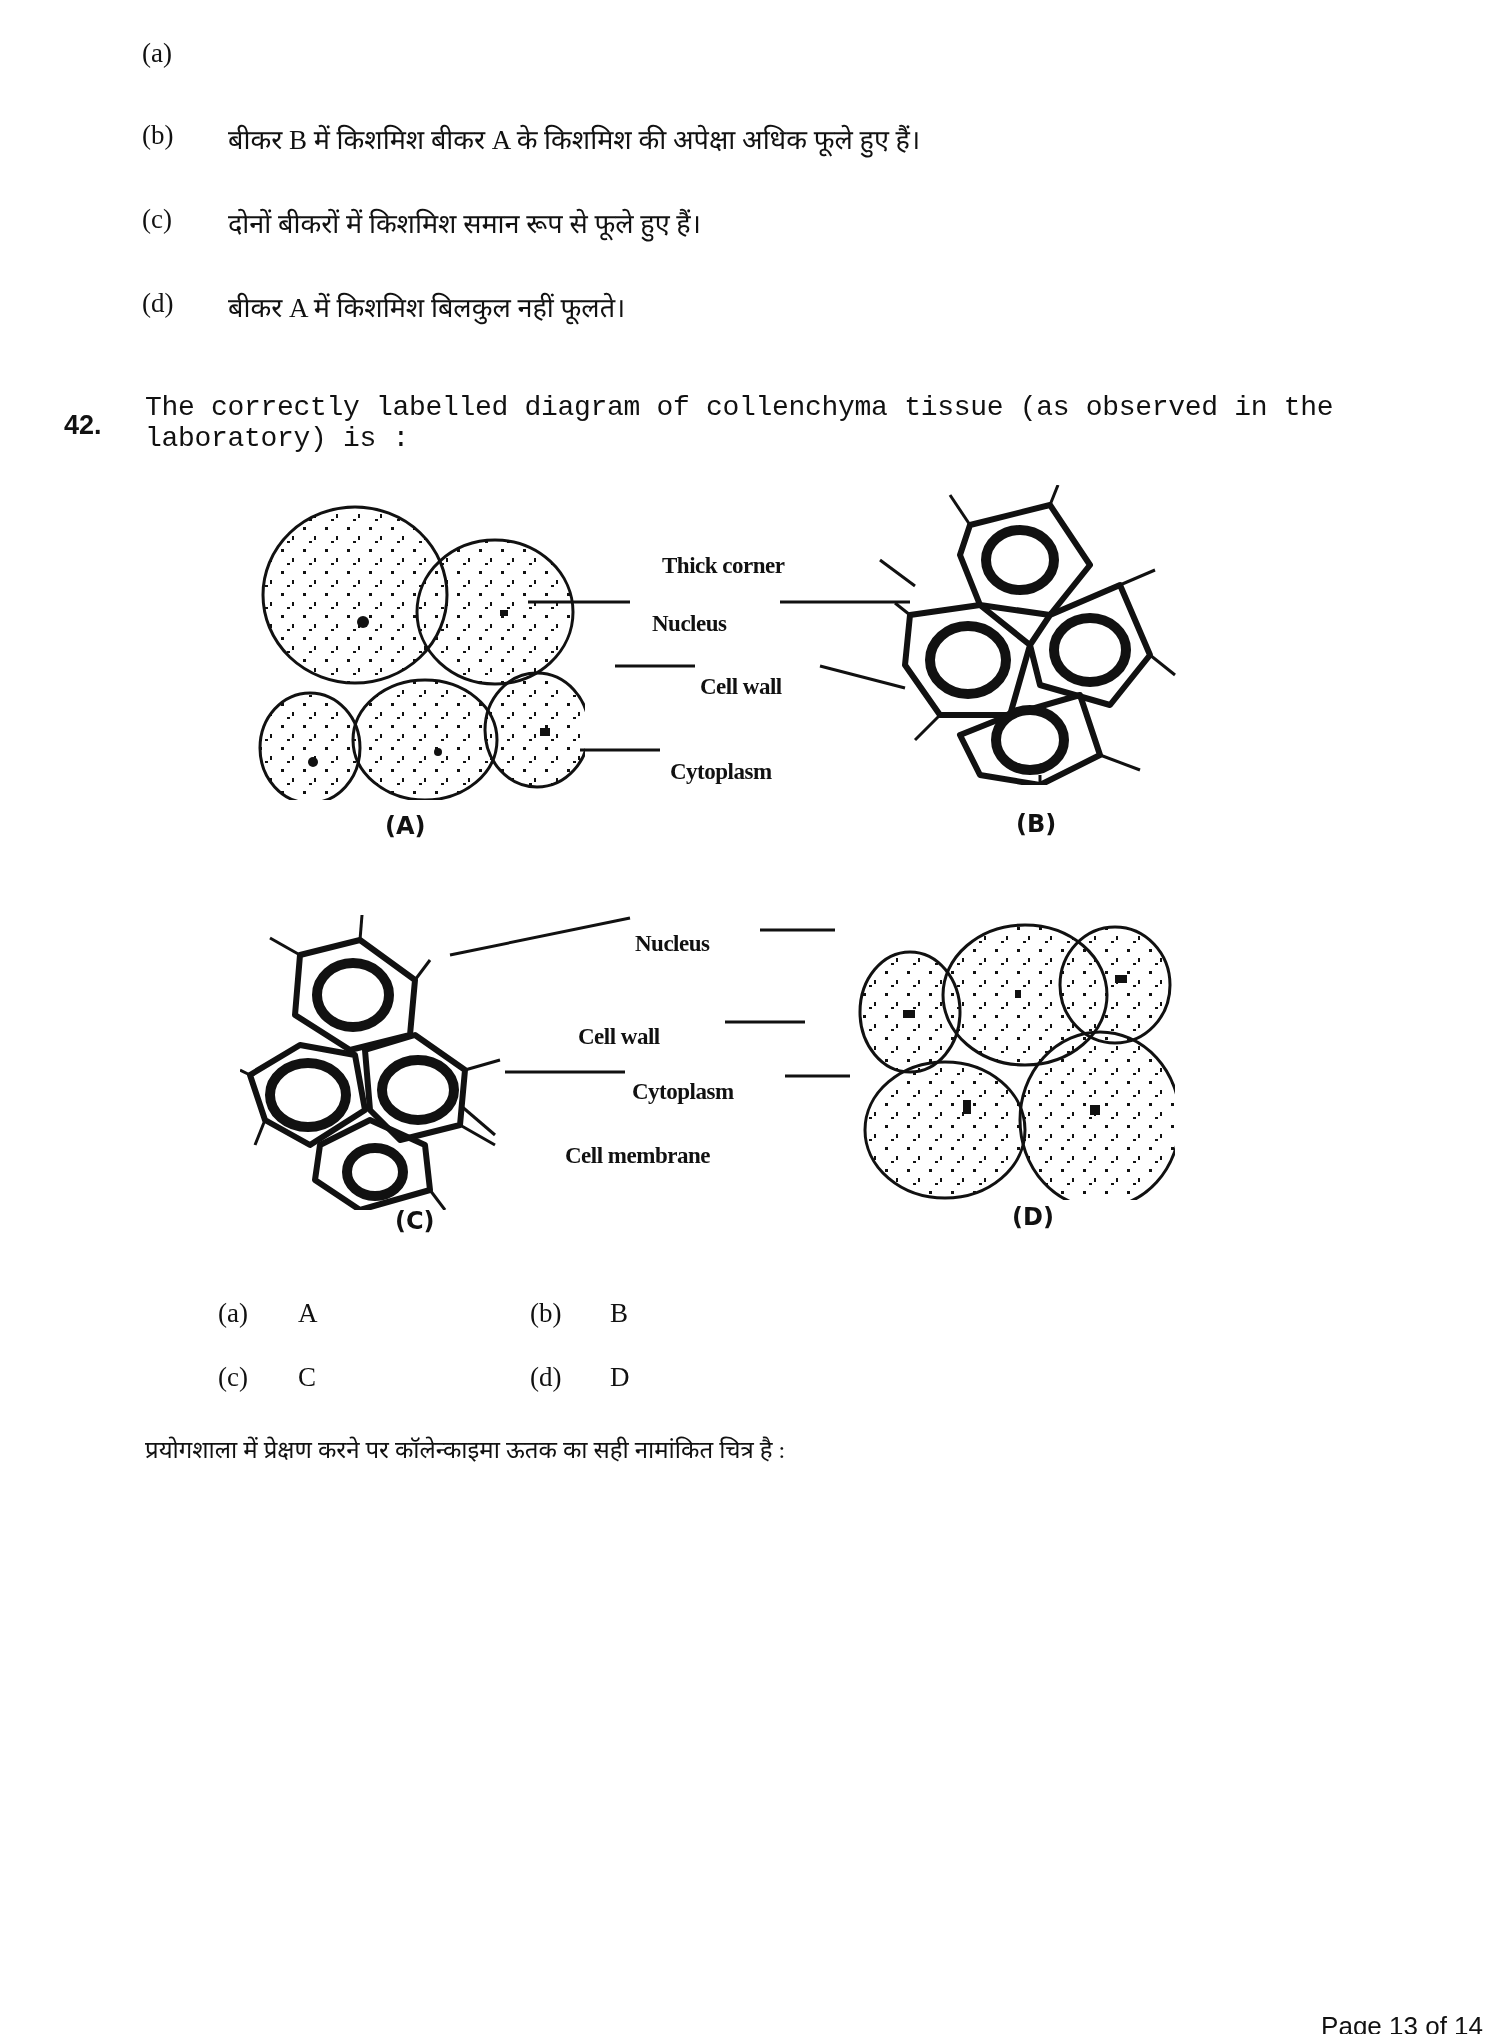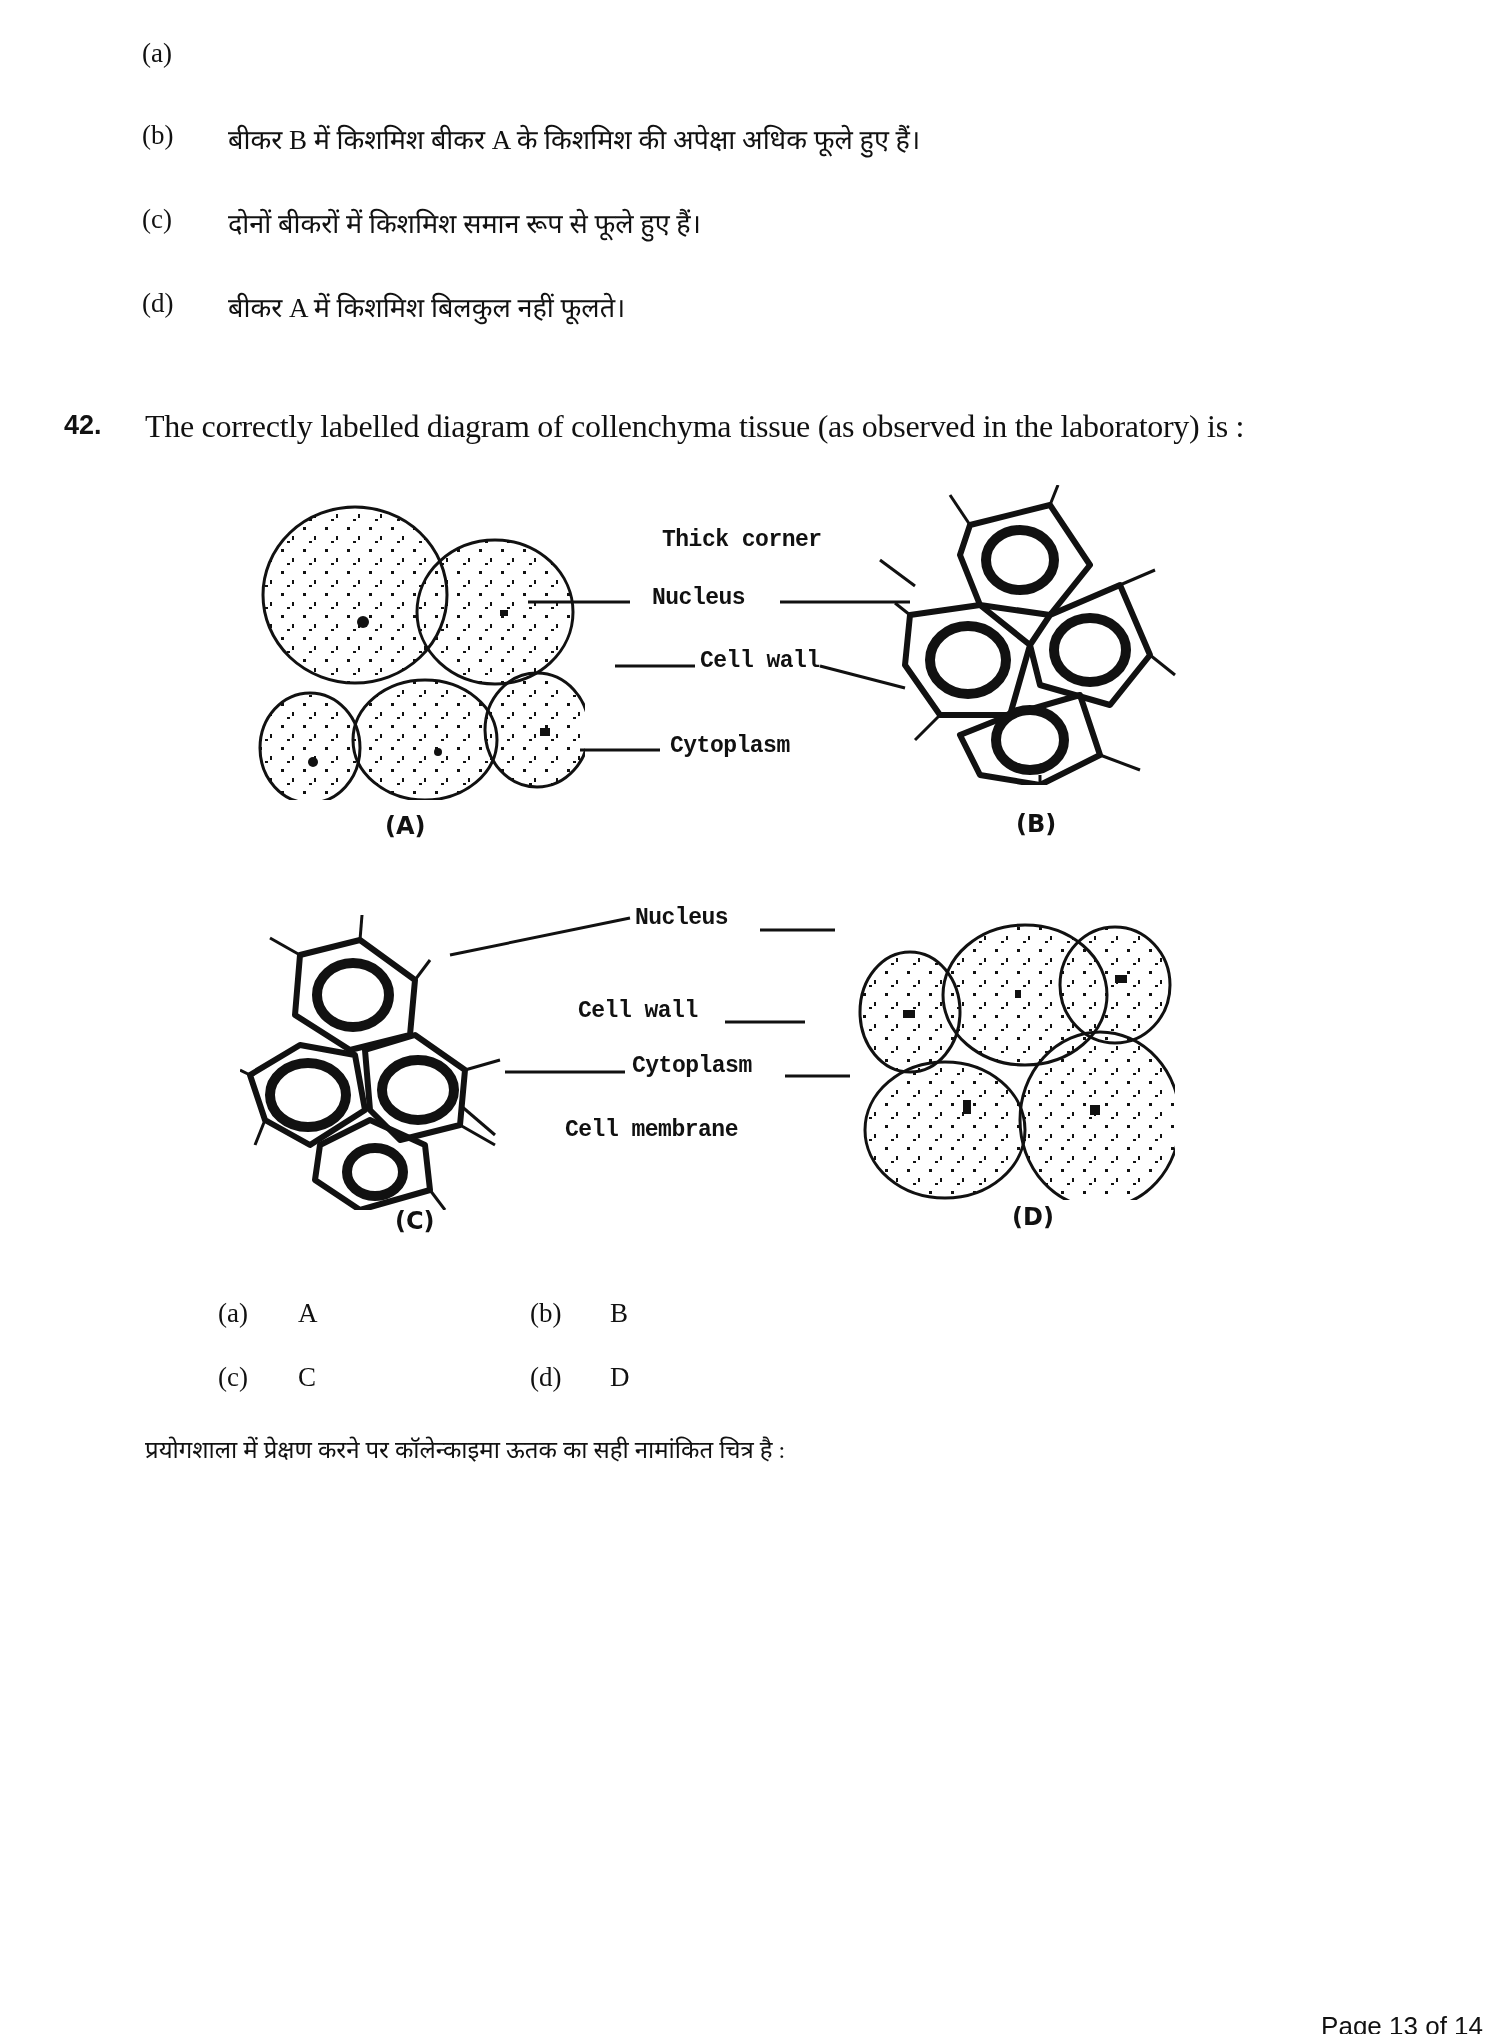--- a/index.html
+++ b/index.html
@@ -2,25 +2,25 @@
 <html><head>
 <meta charset="utf-8">
 <style>
   html, body { margin: 0; padding: 0; background: #ffffff; }
   body { width: 1505px; height: 2034px; position: relative; overflow: hidden;
          font-family: "Liberation Serif", "DejaVu Serif", serif; color: #111; }
   .opt-row { position: absolute; left: 142px; font-size: 27px; display: flex; }
   .opt-label { width: 86px; }
   .q-num { position: absolute; left: 64px; top: 410px; font-family: "Liberation Sans", sans-serif;
            font-weight: bold; font-size: 27px; }
-  .q-text { position: absolute; left: 145px; top: 408px; font-size: 32px; letter-spacing: -0.3px; }
+  .q-text { position: absolute; left: 145px; top: 392px; font-size: 28px; letter-spacing: -0.3px; font-family: Liberation Mono, monospace; }
   .fig { position: absolute; }
   .fig-caption { position: absolute; font-family: "DejaVu Sans", sans-serif; font-weight: bold; font-size: 24px; }
-  .lbl { position: absolute; font-family: Liberation Mono, monospace; font-weight: bold; font-size: 23px;
-         letter-spacing: -0.5px; white-space: nowrap; }
+  .lbl { position: absolute; font-family: Liberation Serif, serif; font-weight: bold; font-size: 23px;
+         letter-spacing: -0.5px; white-space: nowrap; margin-top: 26px; }
   .ans { position: absolute; font-size: 27px; display: flex; }
   .ans .k { width: 80px; }
   .hindi-q { position: absolute; left: 145px; top: 1432px; font-size: 24px; }
   .page-footer { position: absolute; right: 22px; bottom: -8px; font-family: "Liberation Sans", sans-serif; font-size: 26px; }
 </style>
 </head>
 <body>
 
 <div class="opt-row" style="top:38px;">
   <span class="opt-label">(a)</span>

